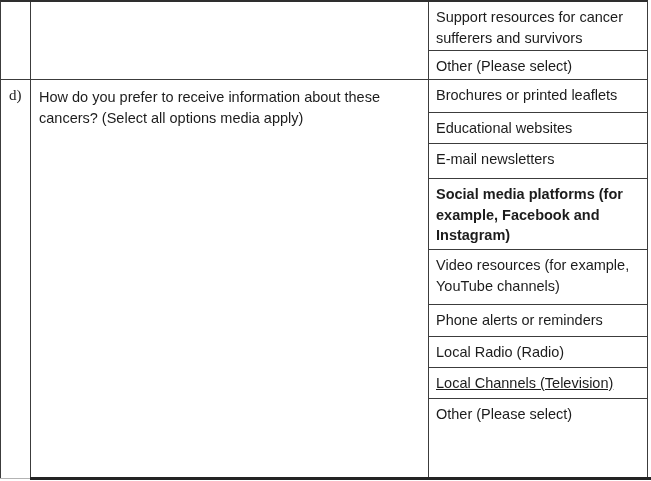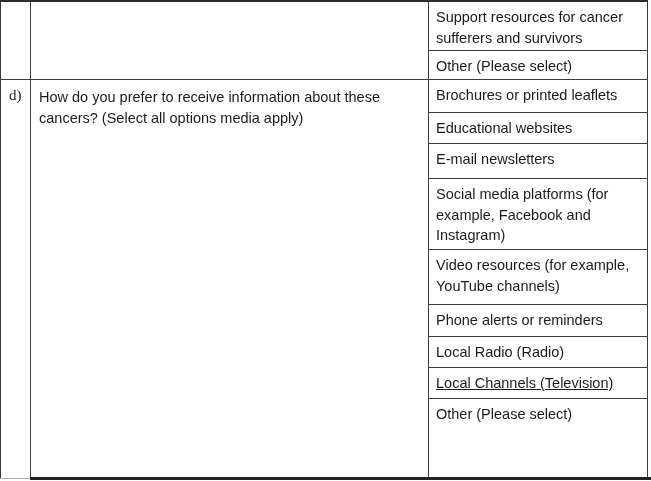--- a/index.html
+++ b/index.html
@@ -86,21 +86,21 @@
       </div>
     </div>
 
     <div class="trow qrow">
       <div class="cell c-label">d)</div>
       <div class="cell c-question">How do you prefer to receive information about these cancers? (Select all options media apply)</div>
       <div class="cell c-options">
         <div class="opt" style="height:33px;">Brochures or printed leaflets</div>
         <div class="opt" style="height:31px;">Educational websites</div>
         <div class="opt" style="height:35px;">E-mail newsletters</div>
-        <div class="opt" style="height:71px;">Social media platforms (for example, Facebook and Instagram)</div>
+        <div class="opt" style="height:71px;font-weight:bold;">Social media platforms (for example, Facebook and Instagram)</div>
         <div class="opt" style="height:55px;">Video resources (for example, YouTube channels)</div>
         <div class="opt" style="height:32px;">Phone alerts or reminders</div>
         <div class="opt" style="height:31px;">Local Radio (Radio)</div>
         <div class="opt" style="height:31px;text-decoration:underline;">Local Channels (Television)</div>
         <div class="opt last" style="height:33px;">Other (Please select)</div>
       </div>
     </div>
 
   </div>
 

